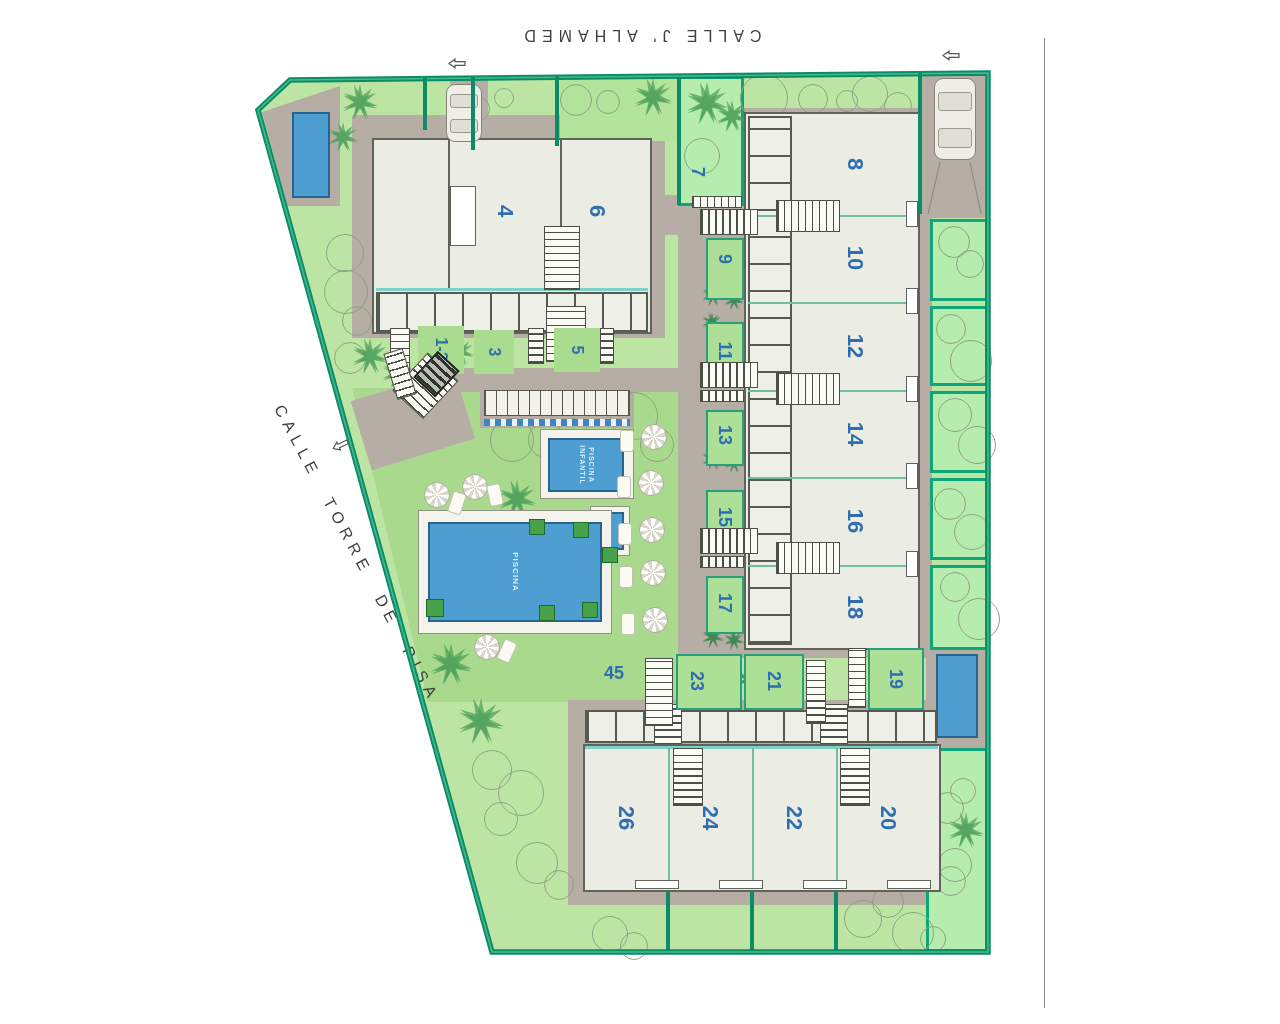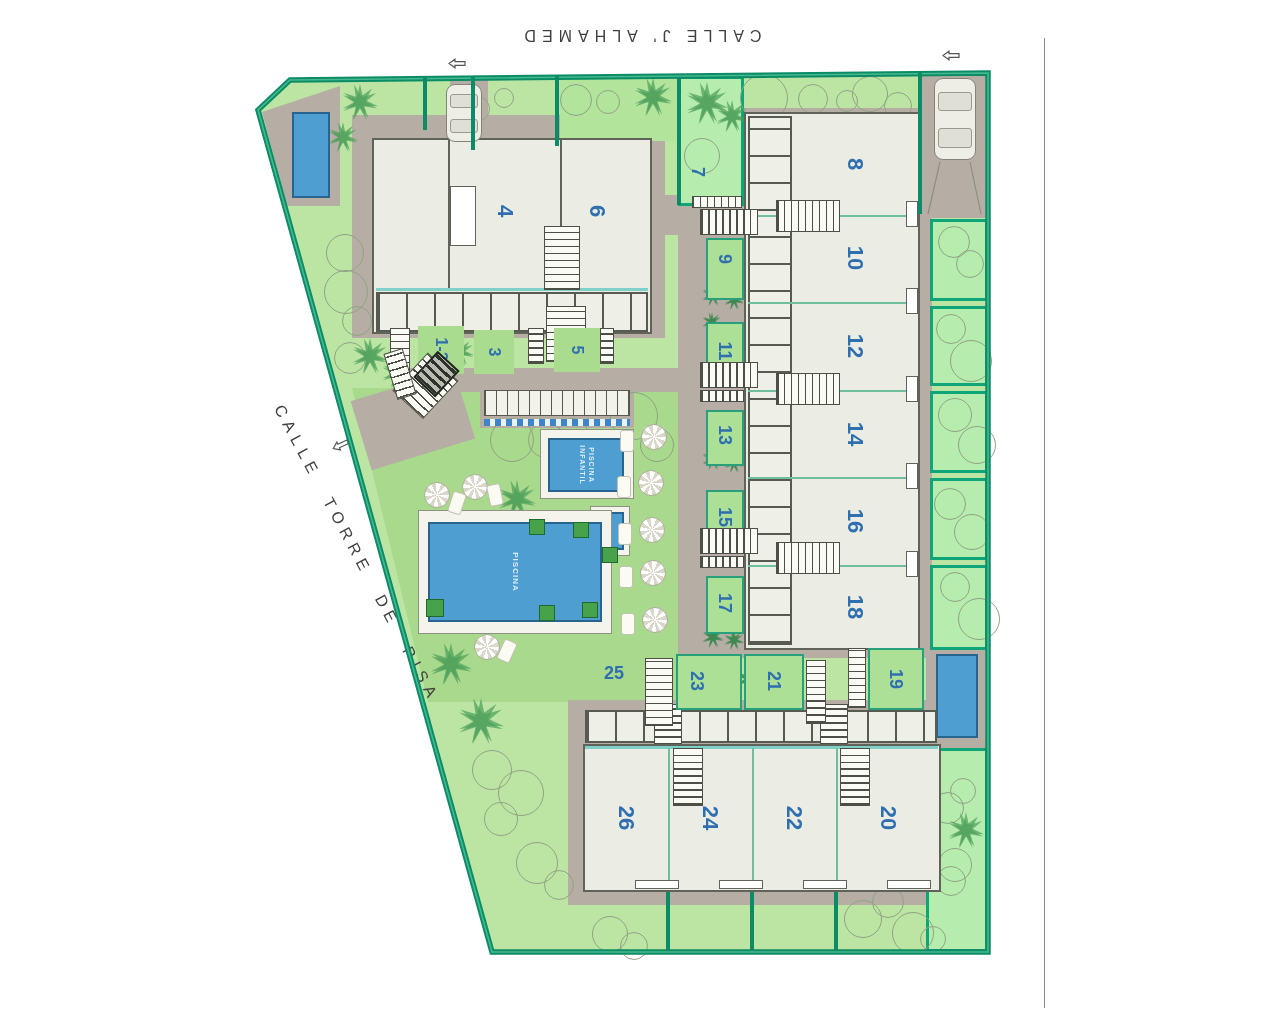--- a/index.html
+++ b/index.html
@@ -227,21 +227,21 @@
     <div class="num s22 r90" style="left:192px;top:55px;width:34px;height:34px">22</div>
     <div class="num s22 r90" style="left:286px;top:55px;width:34px;height:34px">20</div>
   </div>
 
   <div class="st-v" style="left:645px;top:658px;width:28px;height:68px"></div>
   <div class="st-v" style="left:806px;top:660px;width:20px;height:64px"></div>
   <div class="st-v" style="left:848px;top:648px;width:18px;height:60px"></div>
   <div class="cellg" style="left:676px;top:654px;width:66px;height:56px"></div>
   <div class="cellg" style="left:744px;top:654px;width:60px;height:56px"></div>
   <div class="cellg" style="left:868px;top:648px;width:56px;height:62px"></div>
-  <div class="num s18" style="left:594px;top:658px;width:40px;height:30px">25</div>
+  <div class="num s18" style="left:594px;top:658px;width:40px;height:30px">45</div>
   <div class="num s18 r90" style="left:682px;top:666px;width:30px;height:30px">23</div>
   <div class="num s18 r90" style="left:759px;top:666px;width:30px;height:30px">21</div>
   <div class="num s18 r90" style="left:881px;top:664px;width:30px;height:30px">19</div>
 
   <div style="position:absolute;left:484px;top:390px;width:146px;height:26px;background:repeating-linear-gradient(90deg,#55584e 0 1.5px,#f2f2ea 1.5px 11px);border:1.5px solid #55584e;box-sizing:border-box"></div>
   <div style="position:absolute;left:484px;top:419px;width:146px;height:7px;background:repeating-linear-gradient(90deg,#3d85c8 0 6px,#eaf2f9 6px 11px)"></div>
 
   <div class="deck" style="left:540px;top:429px;width:94px;height:70px"></div>
   <div class="water" style="left:548px;top:438px;width:76px;height:54px"></div>
   <div class="pool-label r90" style="left:552px;top:444px;width:68px;height:42px;font-size:7px">

